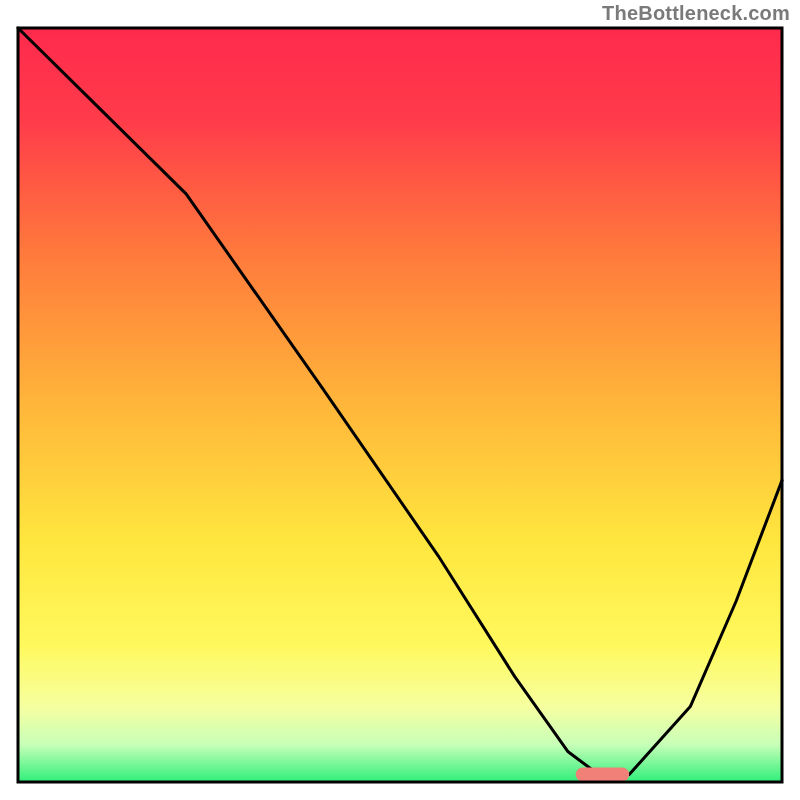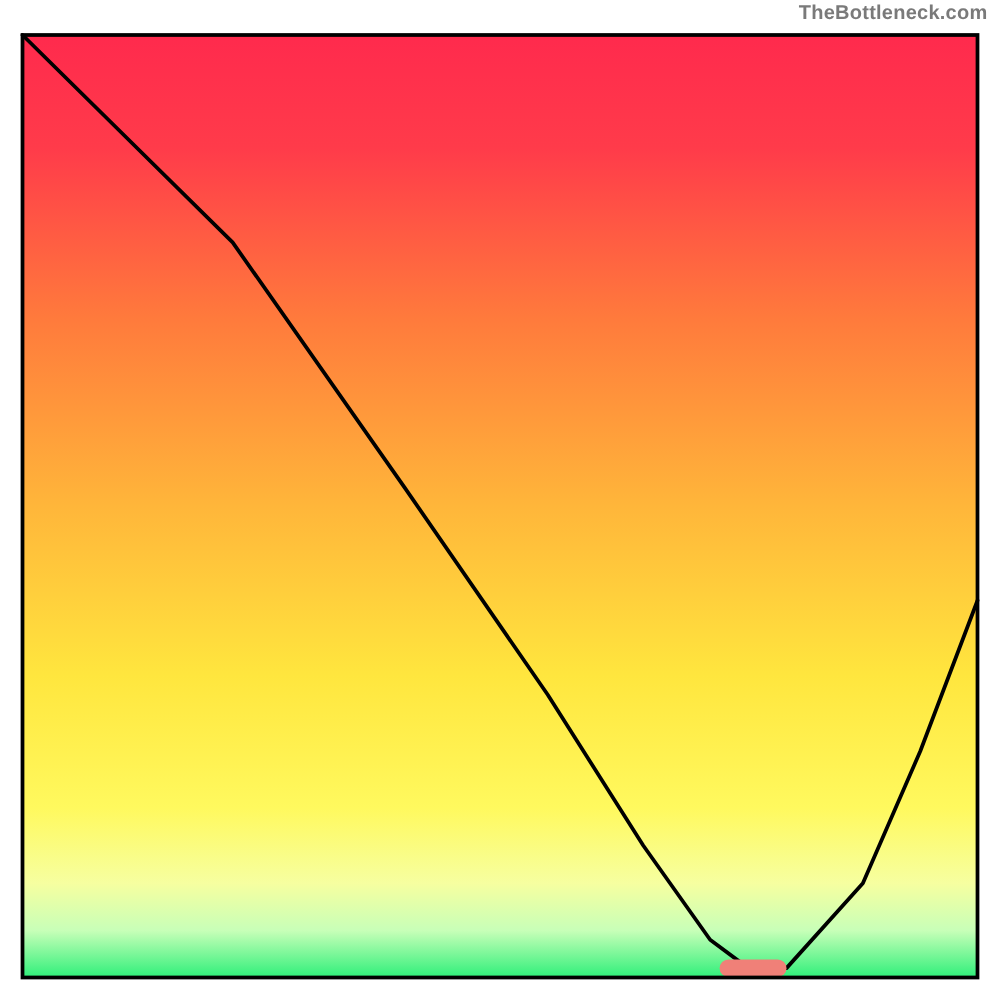--- a/index.html
+++ b/index.html
@@ -12,21 +12,21 @@
   }
   .canvas {
     position: relative;
     width: 800px;
     height: 800px;
   }
   .watermark {
     position: absolute;
     top: 2px;
     right: 10px;
-    font-size: 16px;
+    font-size: 20px;
     font-weight: 600;
     color: #7a7a7a;
     letter-spacing: 0.2px;
   }
   svg.plot {
     position: absolute;
     left: 0;
     top: 0;
   }
 </style>

